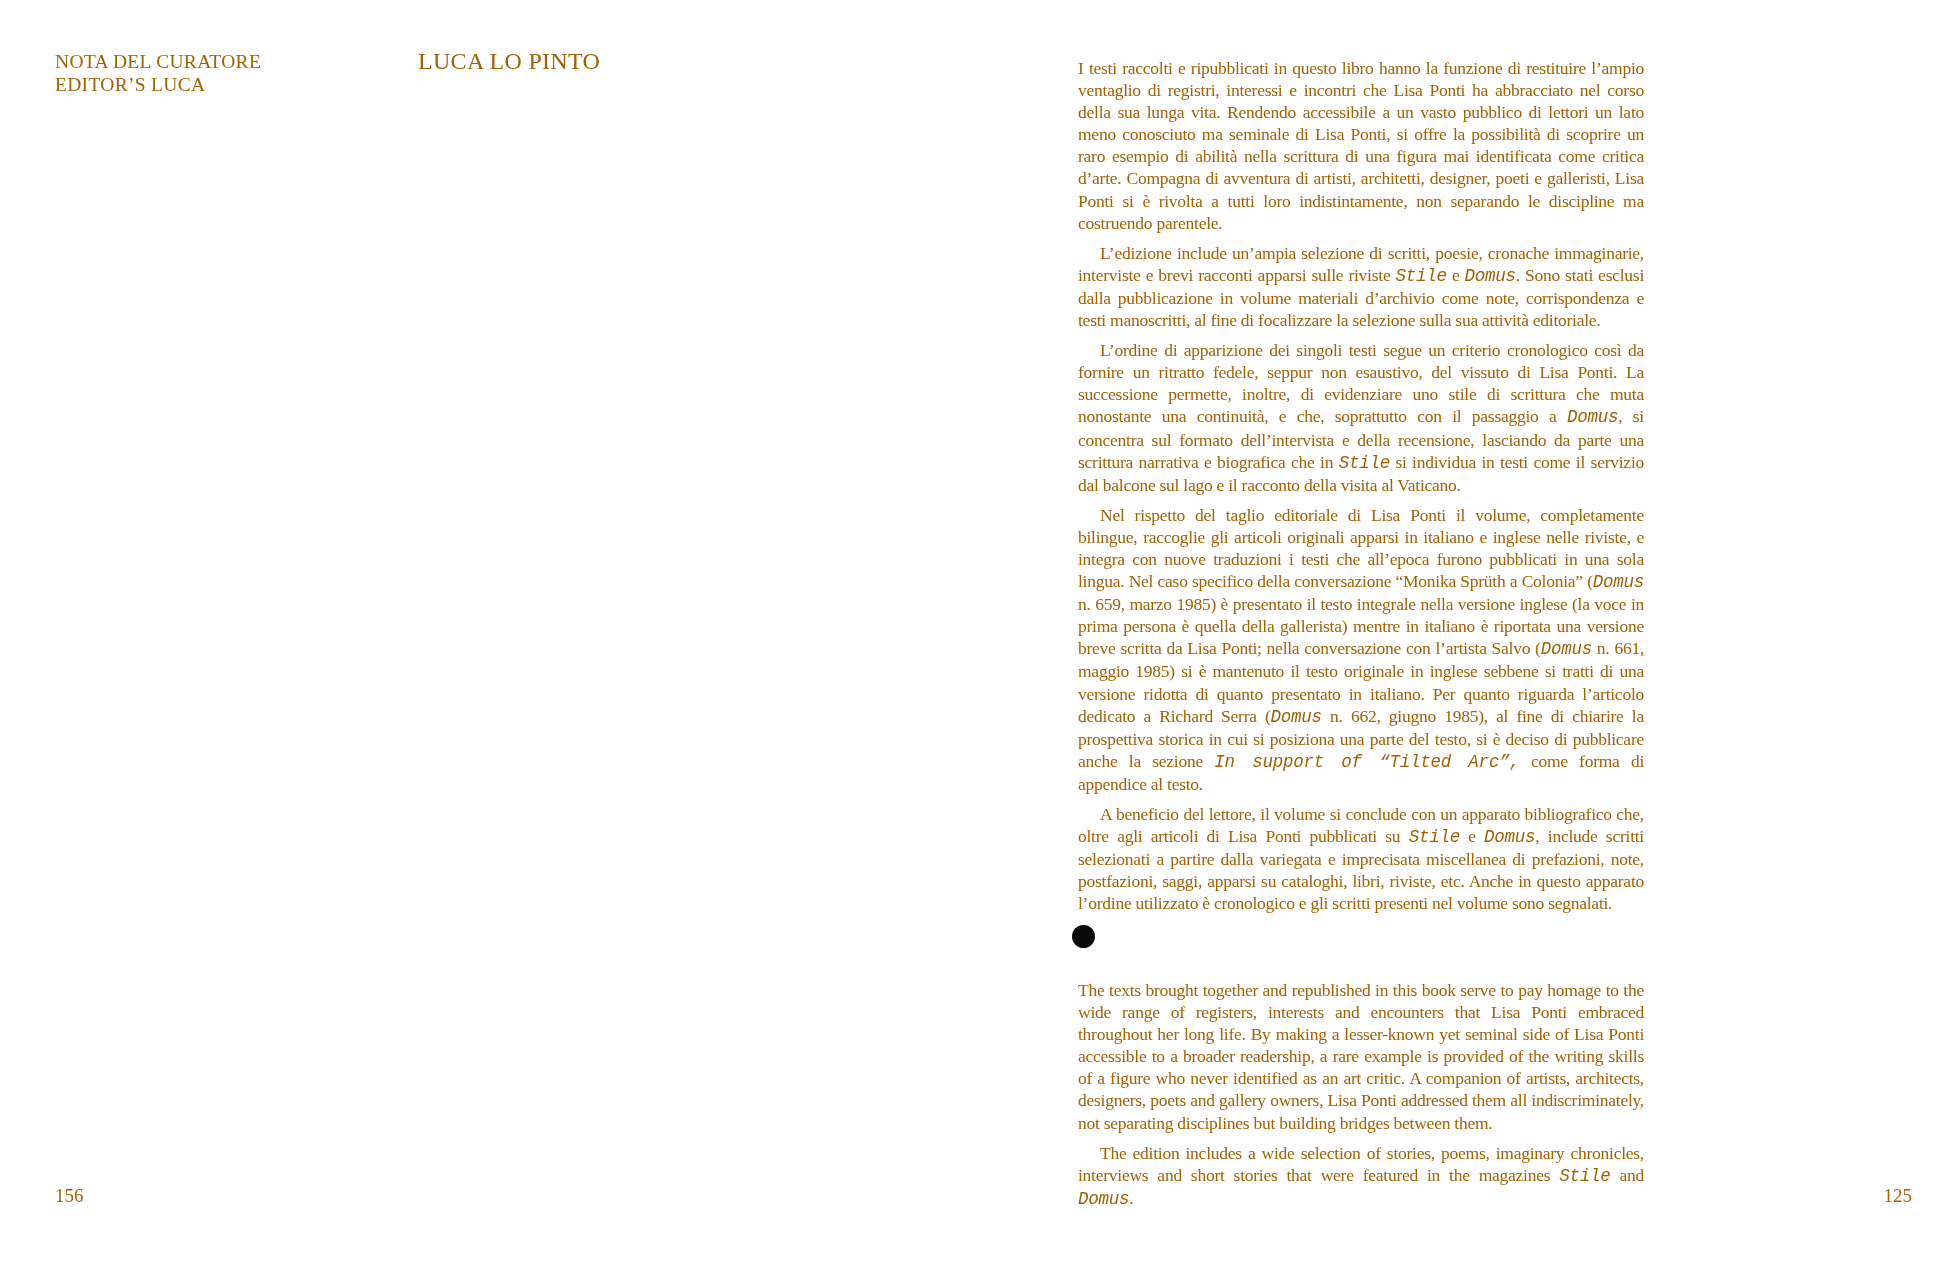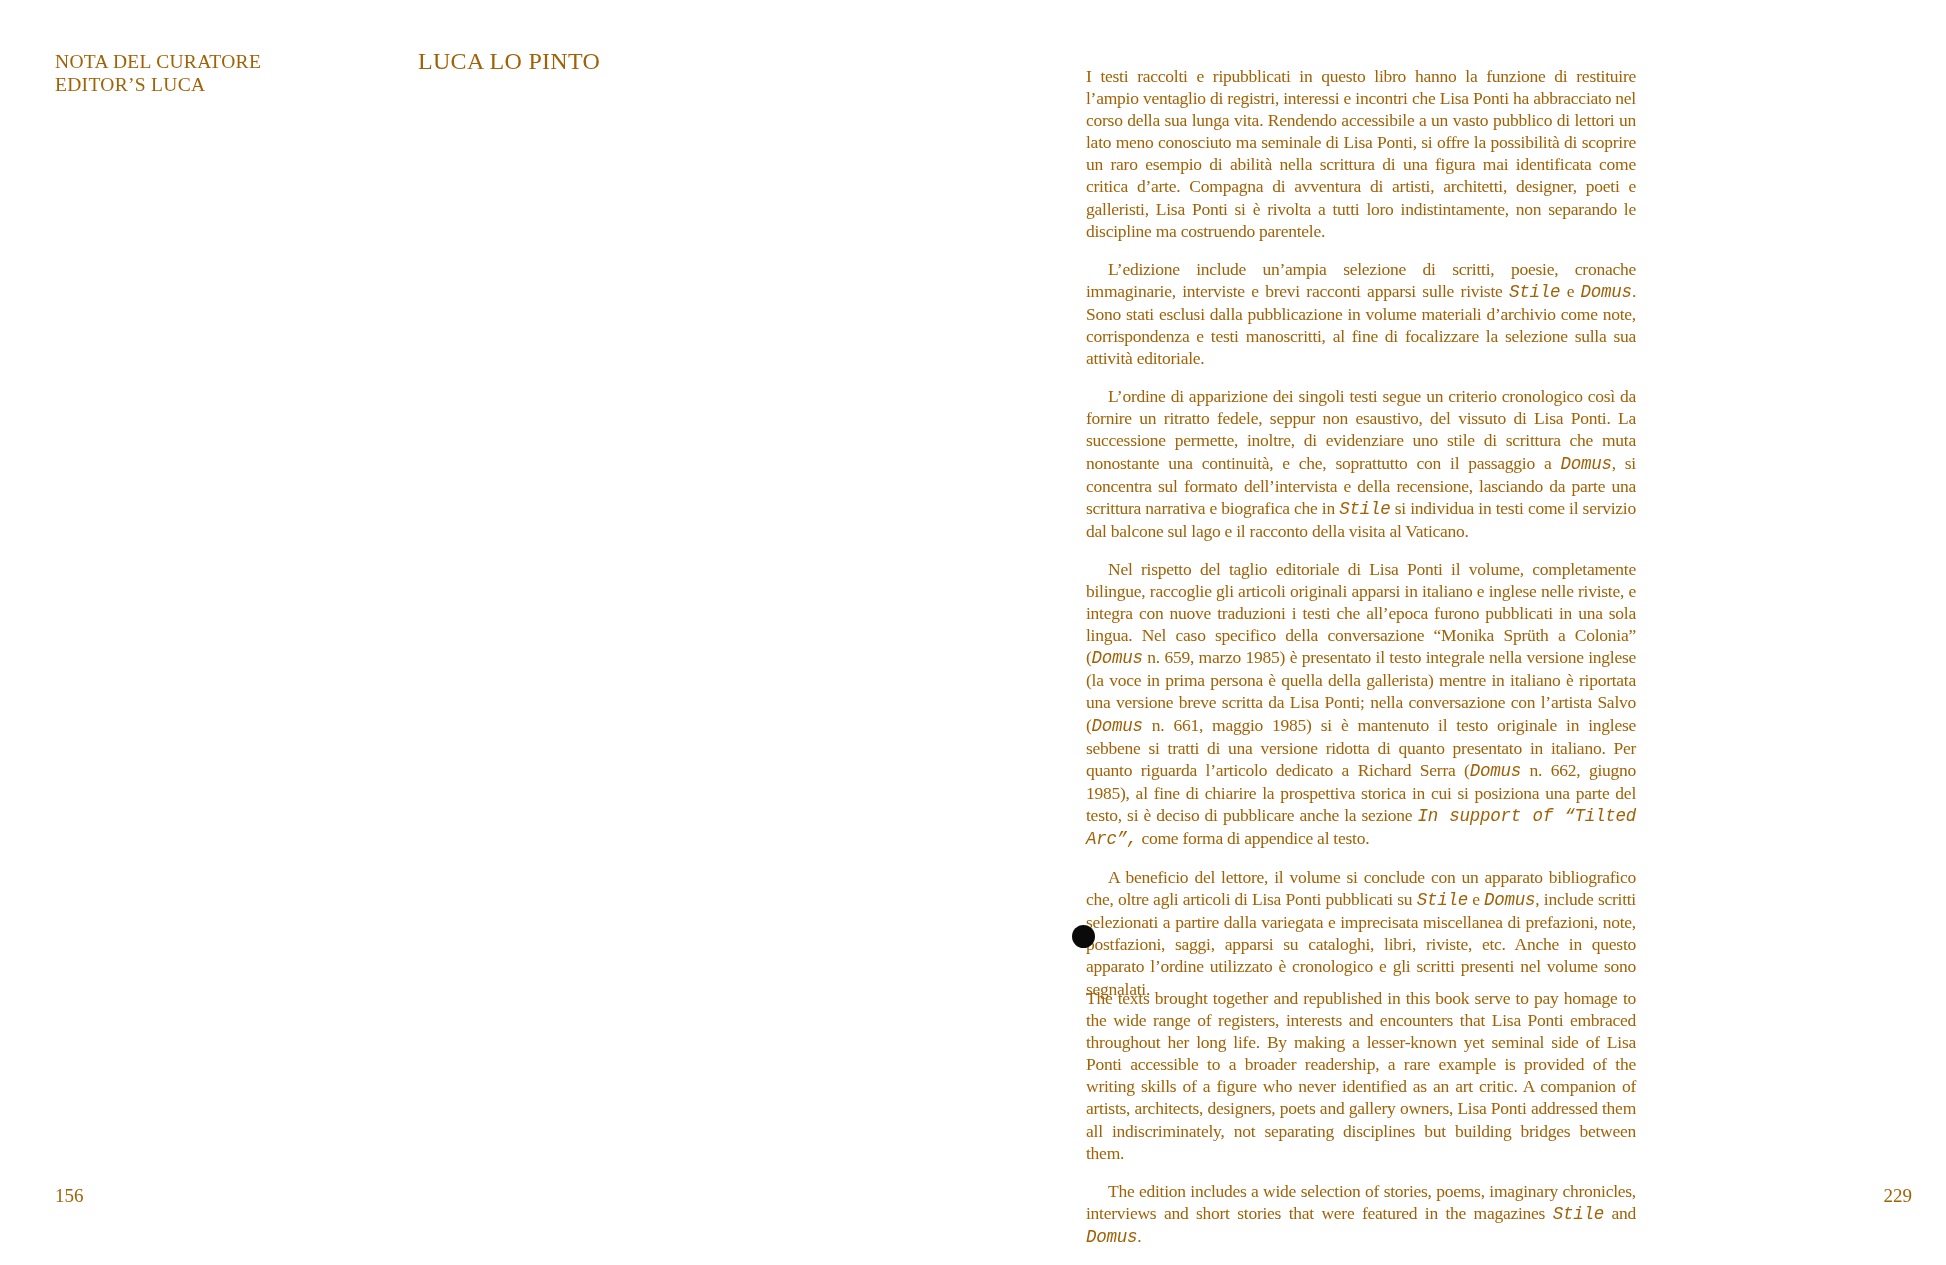--- a/index.html
+++ b/index.html
@@ -35,21 +35,21 @@
     white-space: nowrap;
   }
   .text-column {
     position: absolute;
     left: 1070px;
     width: 582px;
   }
   #italian-text { top: 49px; }
   #english-text { top: 971px; }
   .para {
-    margin: 16px;
+    margin: 8px;
     padding: 0;
     font-size: 17.5px;
     line-height: 22.1px;
     letter-spacing: -0.25px;
     text-align: justify;
     text-justify: inter-word;
     hyphens: none;
   }
   .para.indent { text-indent: 22px; }
   .it { font-style: italic; font-family: Liberation Mono, monospace; }
@@ -94,16 +94,16 @@
         <p class="para indent"><span>A beneficio del lettore, il volume si conclude con un apparato bibliografico che, oltre agli articoli di Lisa Ponti pubblicati su </span><span class="it">Stile</span><span> e </span><span class="it">Domus</span><span>, include scritti selezionati a partire dalla variegata e imprecisata miscellanea di prefazioni, note, postfazioni, saggi, apparsi su cataloghi, libri, riviste, etc. Anche in questo apparato l’ordine utilizzato è cronologico e gli scritti presenti nel volume sono segnalati.</span></p>
       </div>
 
     <div class="divider-dot"></div>
 
     <div id="english-text" class="text-column" style="position:absolute;">
         <p class="para"><span>The texts brought together and republished in this book serve to pay homage to the wide range of registers, interests and encounters that Lisa Ponti embraced throughout her long life. By making a lesser-known yet seminal side of Lisa Ponti accessible to a broader readership, a rare example is provided of the writing skills of a figure who never identified as an art critic. A companion of artists, architects, designers, poets and gallery owners, Lisa Ponti addressed them all indiscriminately, not separating disciplines but building bridges between them.</span></p>
         <p class="para indent"><span>The edition includes a wide selection of stories, poems, imaginary chronicles, interviews and short stories that were featured in the magazines </span><span class="it">Stile</span><span> and </span><span class="it">Domus</span><span>.</span></p>
       </div>
 
-    <div class="folio folio-right">229</div>
+    <div class="folio folio-right">125</div>
   </div>
 
 </div>
 
 </body></html>

